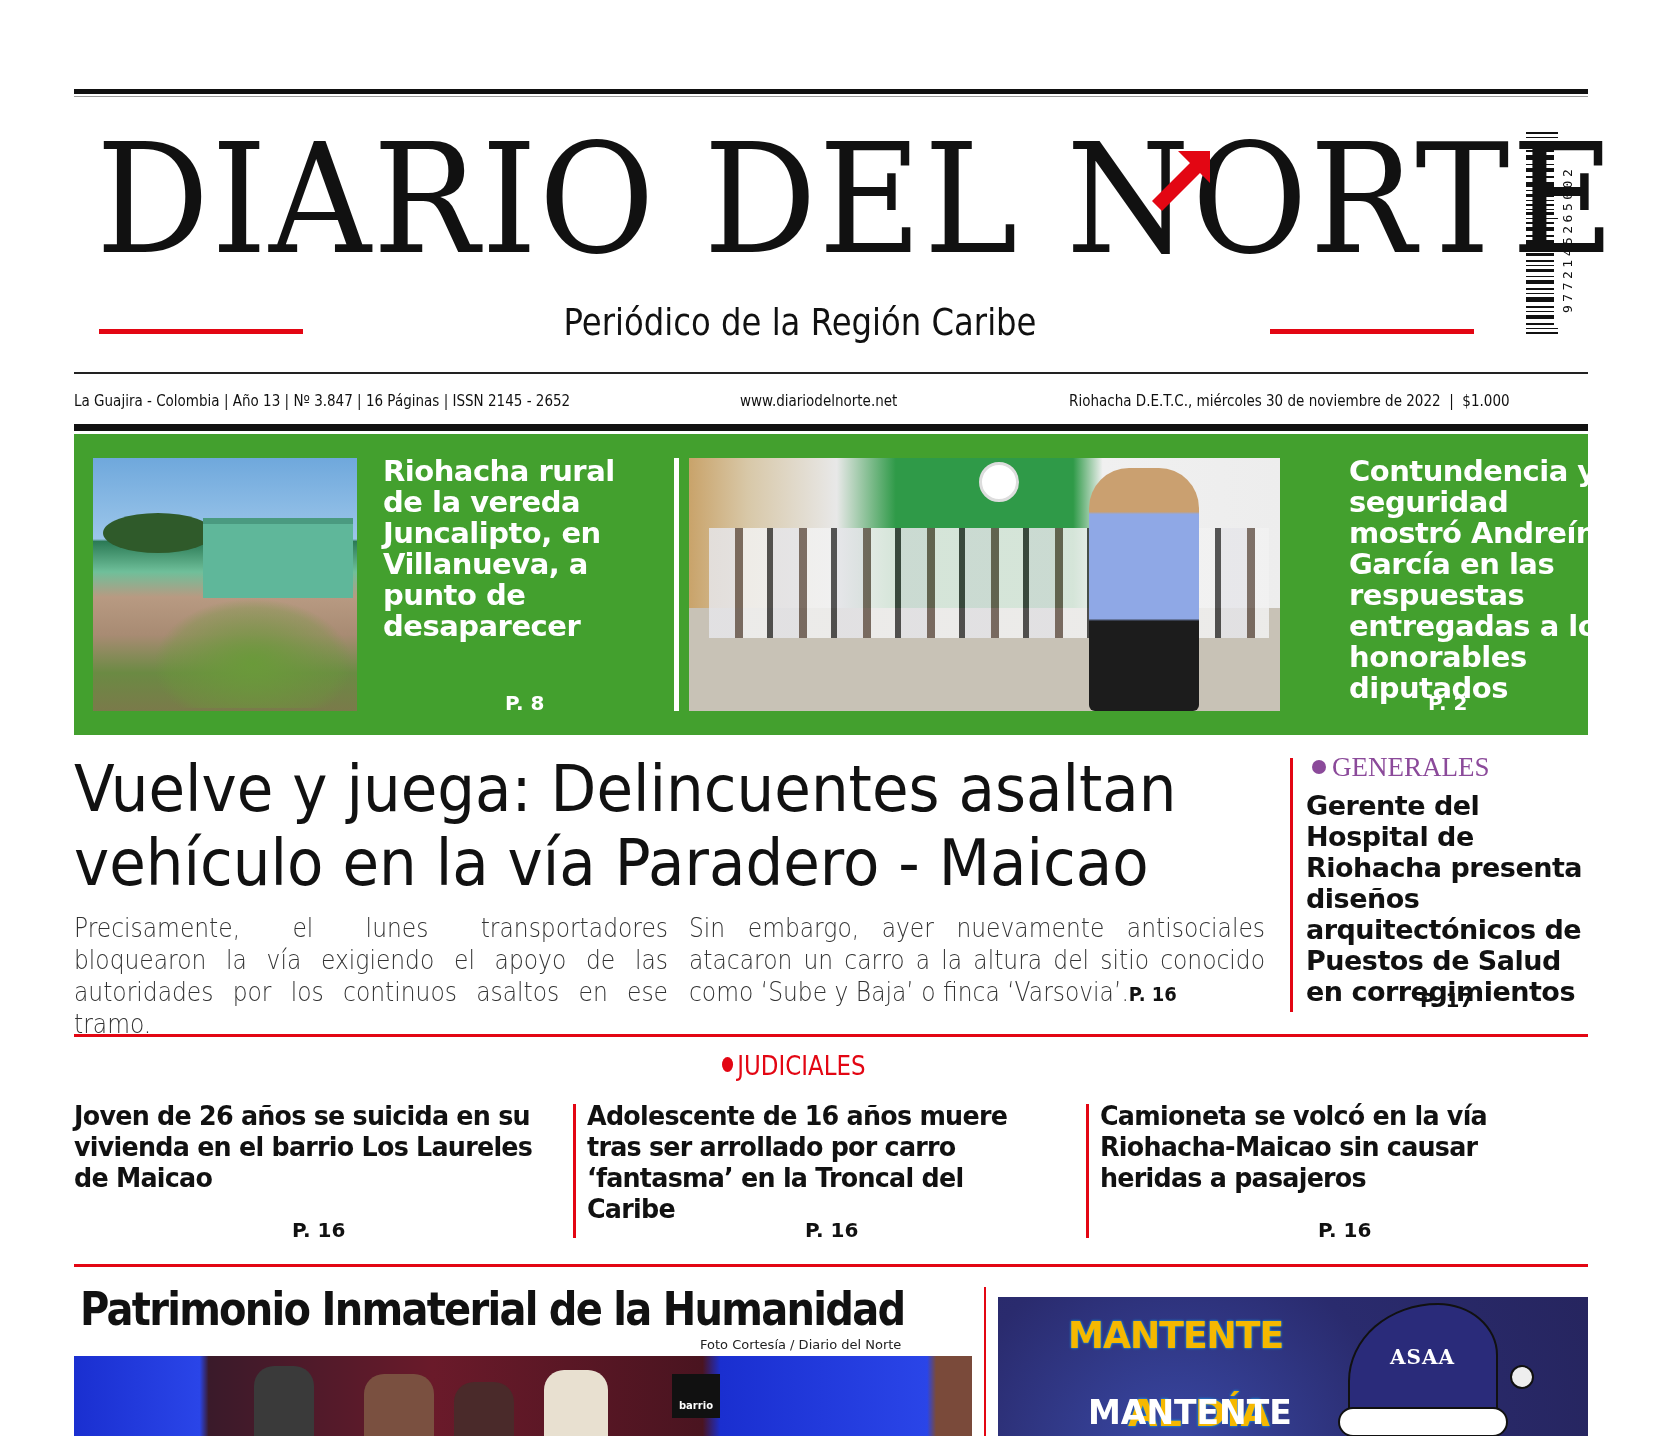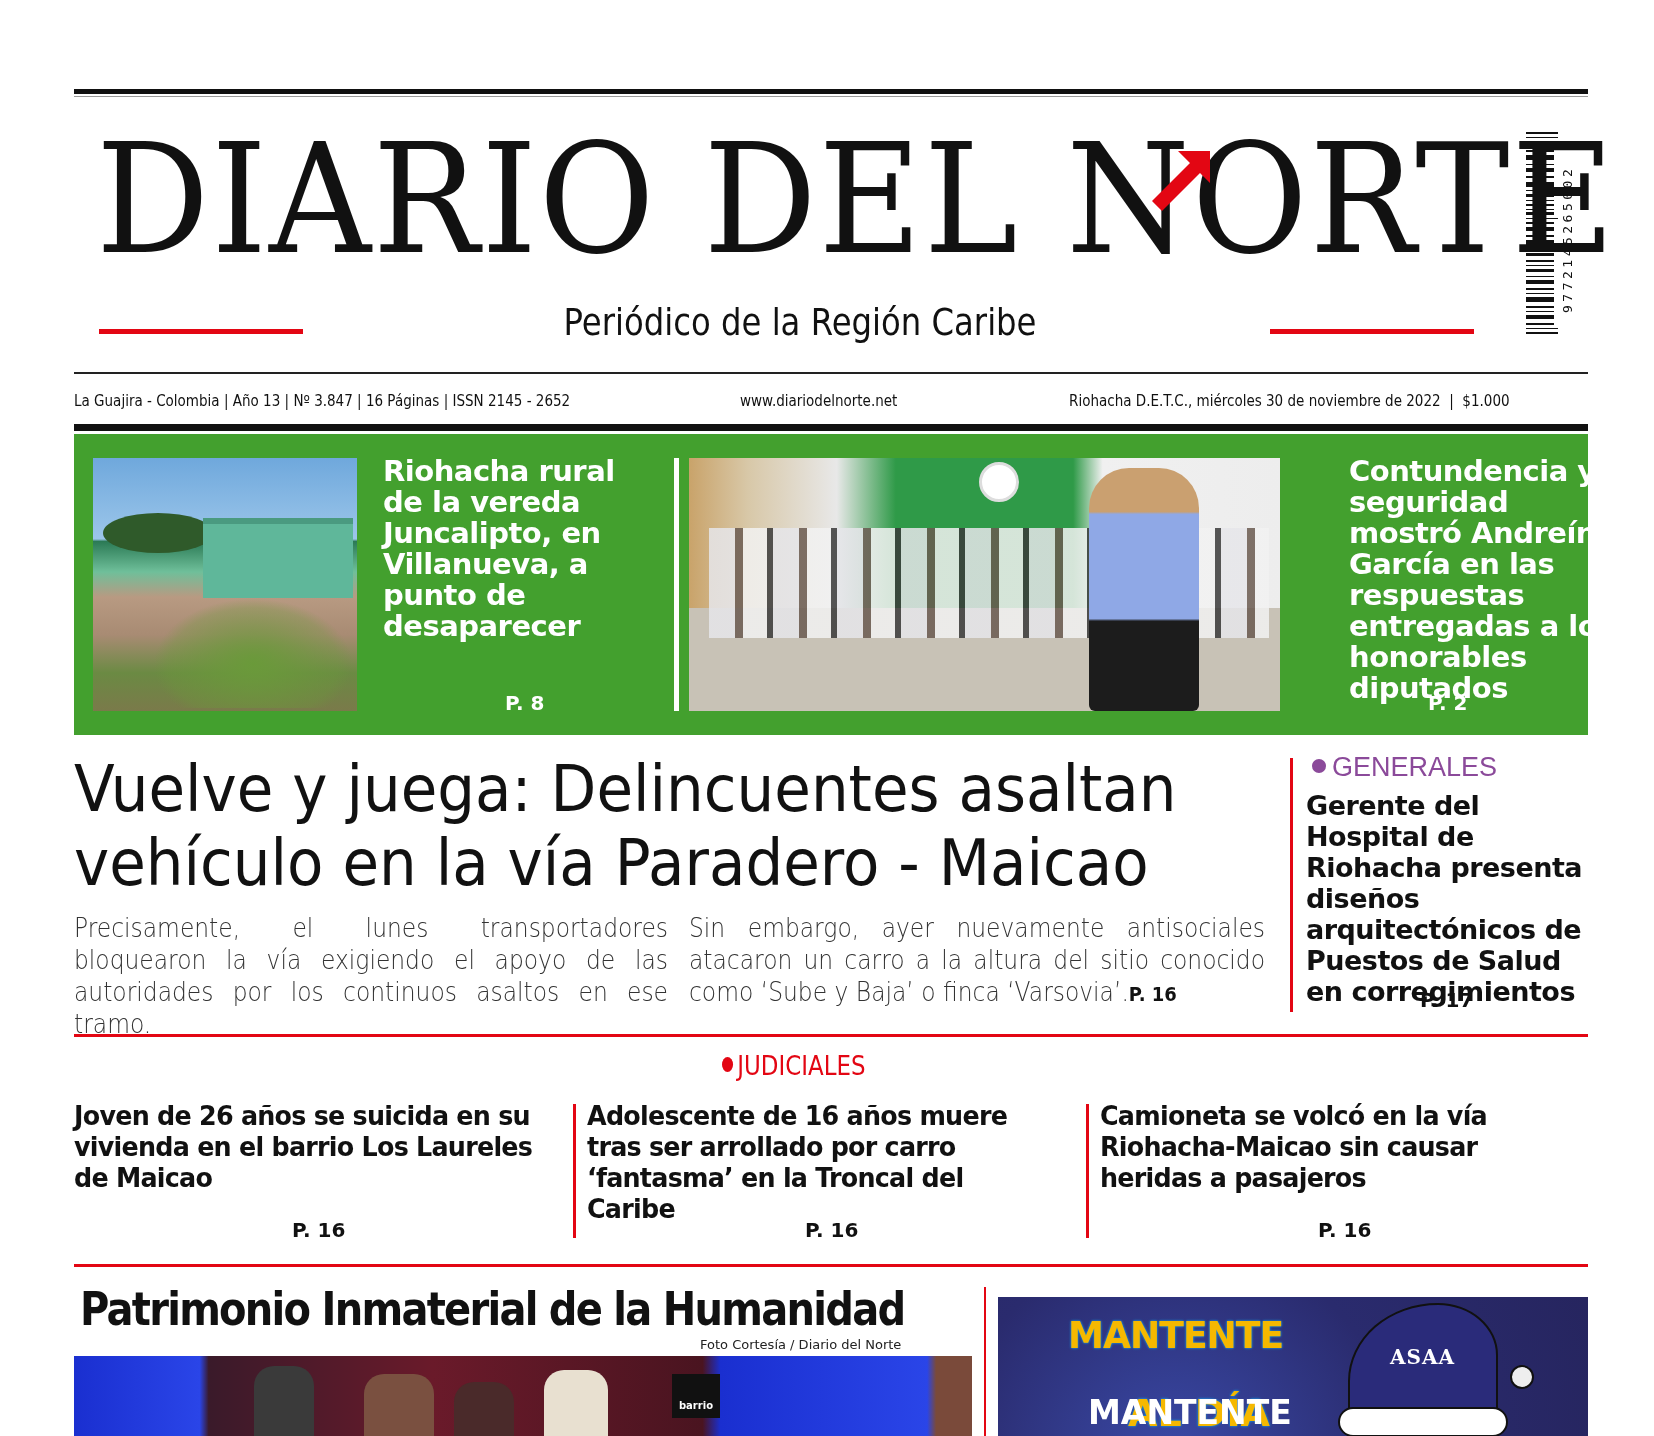--- a/index.html
+++ b/index.html
@@ -36,21 +36,21 @@
   .green-divider { left: 674px; top: 458px; width: 5px; height: 253px; background: #ffffff; }
   .green-headline { color: #ffffff; font-weight: bold; font-size: 29px; line-height: 31px; font-family: "DejaVu Sans", sans-serif; letter-spacing: -0.5px; }
   .green-page { color: #ffffff; font-weight: bold; font-size: 20px; font-family: "DejaVu Sans", sans-serif; }
 
   
   .main-headline { left: 74px; top: 752px; width: 1210px; font-family: "DejaVu Sans", sans-serif; font-size: 64px; line-height: 74px; color: #111; font-weight: normal; white-space: nowrap; transform: scaleX(0.93); transform-origin: left top; }
   .lead { top: 912px; font-family: "DejaVu Sans", sans-serif; font-size: 26px; line-height: 32px; color: #333; font-weight: 300; text-align: justify; transform: scaleX(0.9); transform-origin: left top; }
   .lead-page { font-weight: bold; font-size: 20px; color: #111; }
 
   .red-vrule { width: 3px; background: #e30613; }
-  .section-label-gen { left: 1312px; top: 752px; font-size: 27px; color: #8b4a9a; font-family: Liberation Sans, sans-serif; white-space: nowrap; }
+  .section-label-gen { left: 1312px; top: 752px; font-size: 27px; color: #8b4a9a; font-family: Liberation Serif, serif; white-space: nowrap; }
   .dot-purple { display:inline-block; width: 14px; height: 14px; border-radius: 50%; background: #8b4a9a; margin-right: 6px; vertical-align: middle; position: relative; top: -3px; }
   .gen-headline { left: 1306px; top: 790px; width: 290px; font-size: 27px; line-height: 31px; font-weight: bold; color: #111; font-family: "DejaVu Sans", sans-serif; letter-spacing: -0.5px; }
   .gen-page { left: 1420px; top: 988px; font-size: 20px; font-weight: bold; }
 
   .red-hrule { left: 74px; width: 1514px; height: 3px; background: #e30613; }
 
   
   .section-label-jud { left: 722px; top: 1050px; font-size: 27px; color: #e30613; font-family: "DejaVu Sans", sans-serif; white-space: nowrap; transform: scaleX(0.85); transform-origin: left top; }
   .dot-red { display:inline-block; width: 13px; height: 15px; border-radius: 50%; background: #e30613; margin-right: 5px; vertical-align: middle; position: relative; top: -3px; }
   .jud-headline { top: 1100px; width: 490px; font-size: 27px; line-height: 31px; font-weight: bold; color: #111; font-family: "DejaVu Sans", sans-serif; letter-spacing: -0.8px; transform: scaleX(0.94); transform-origin: left top; }

